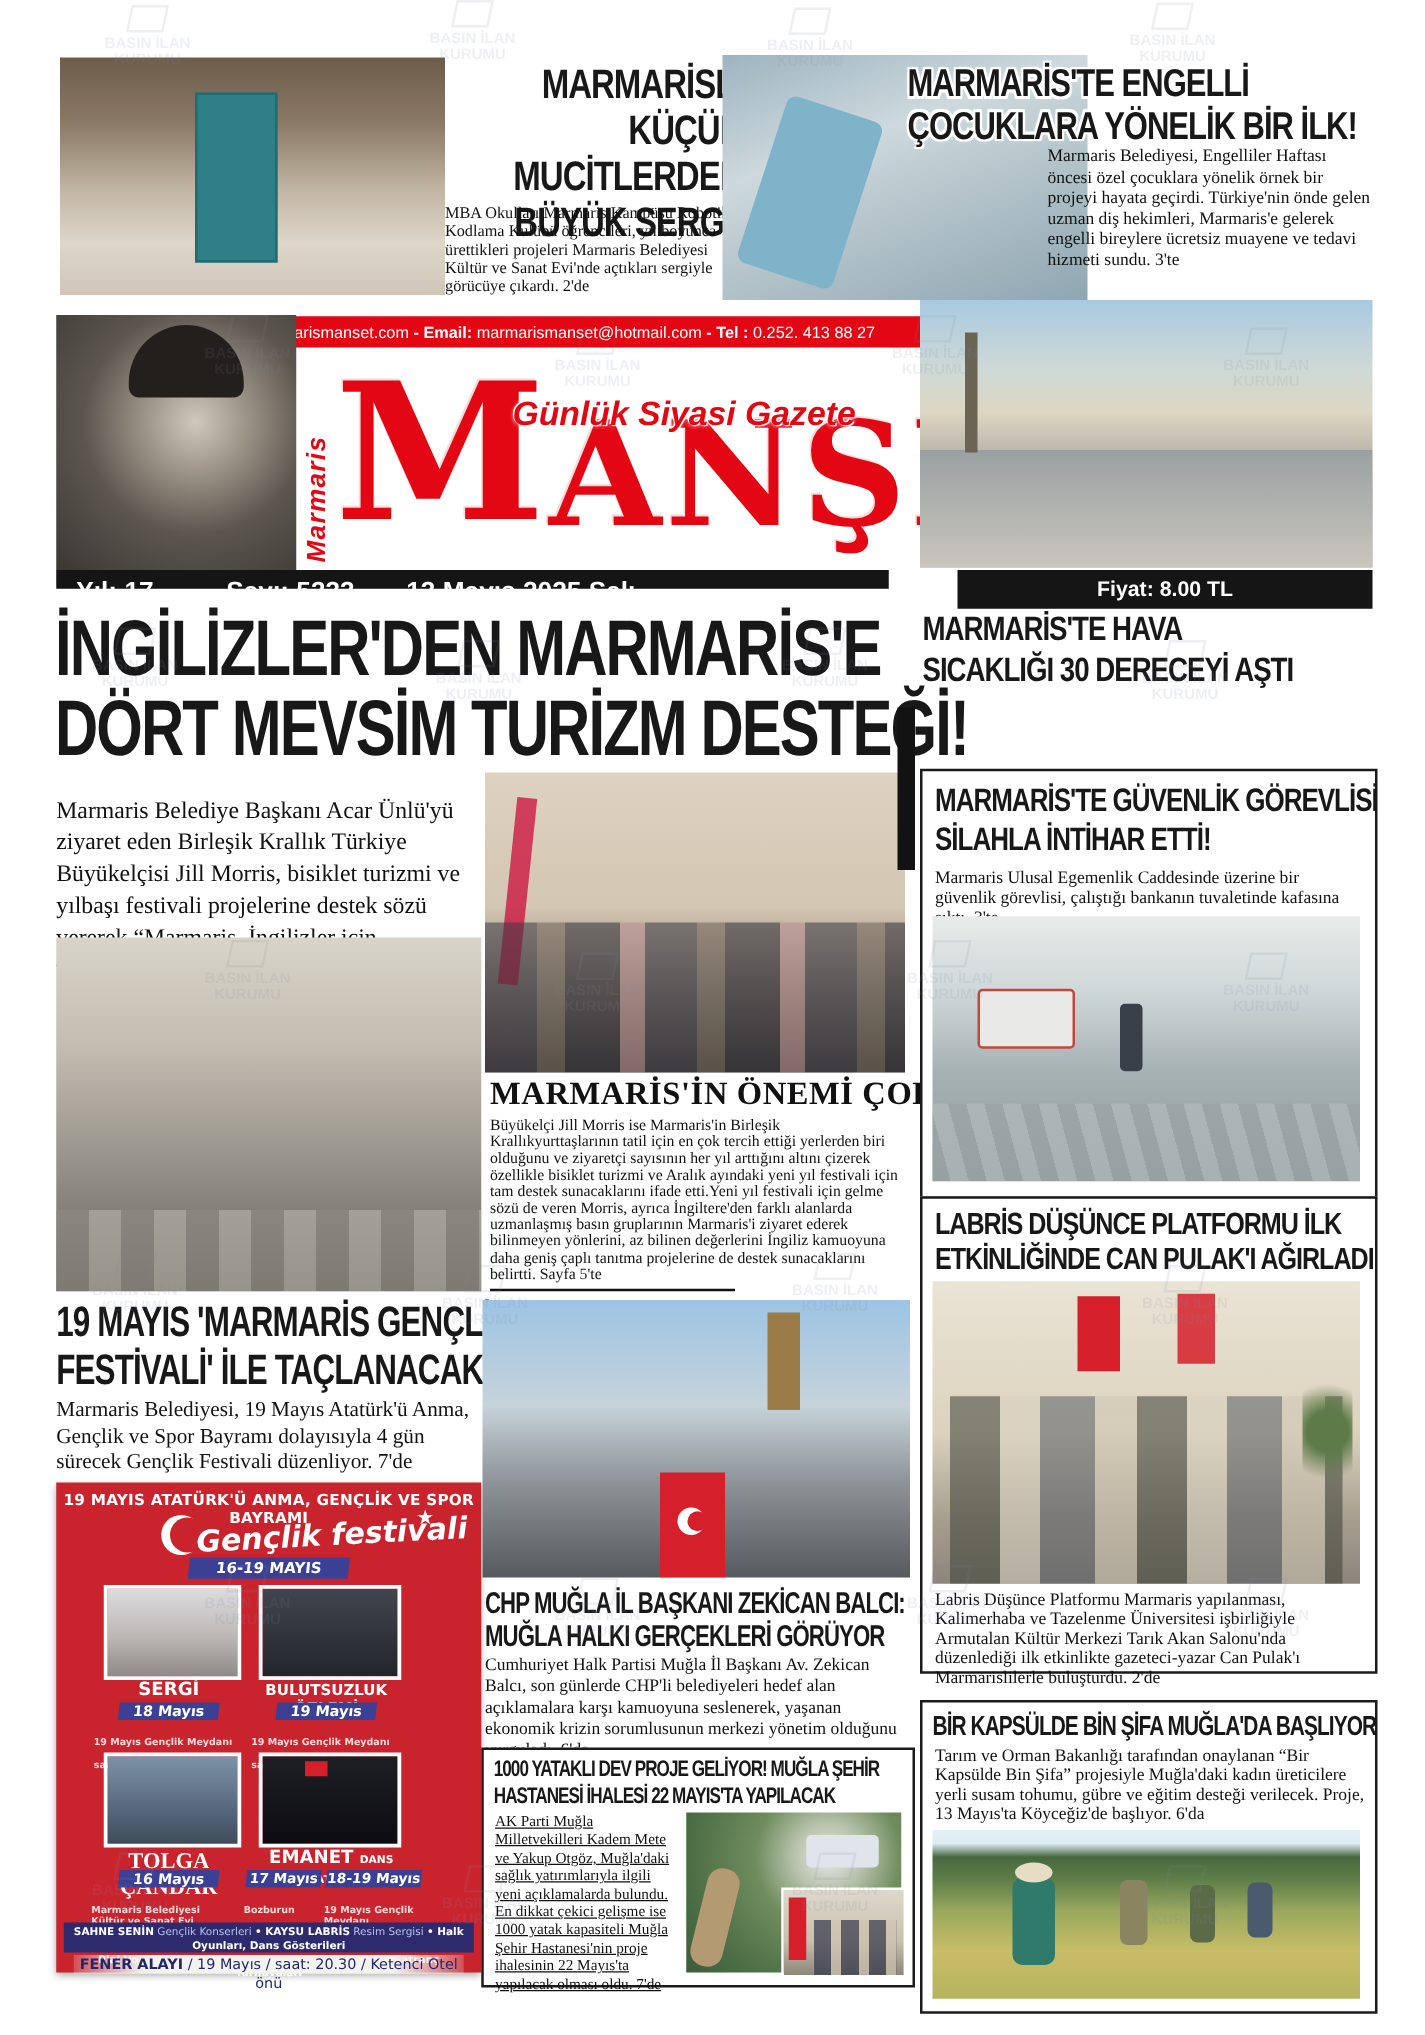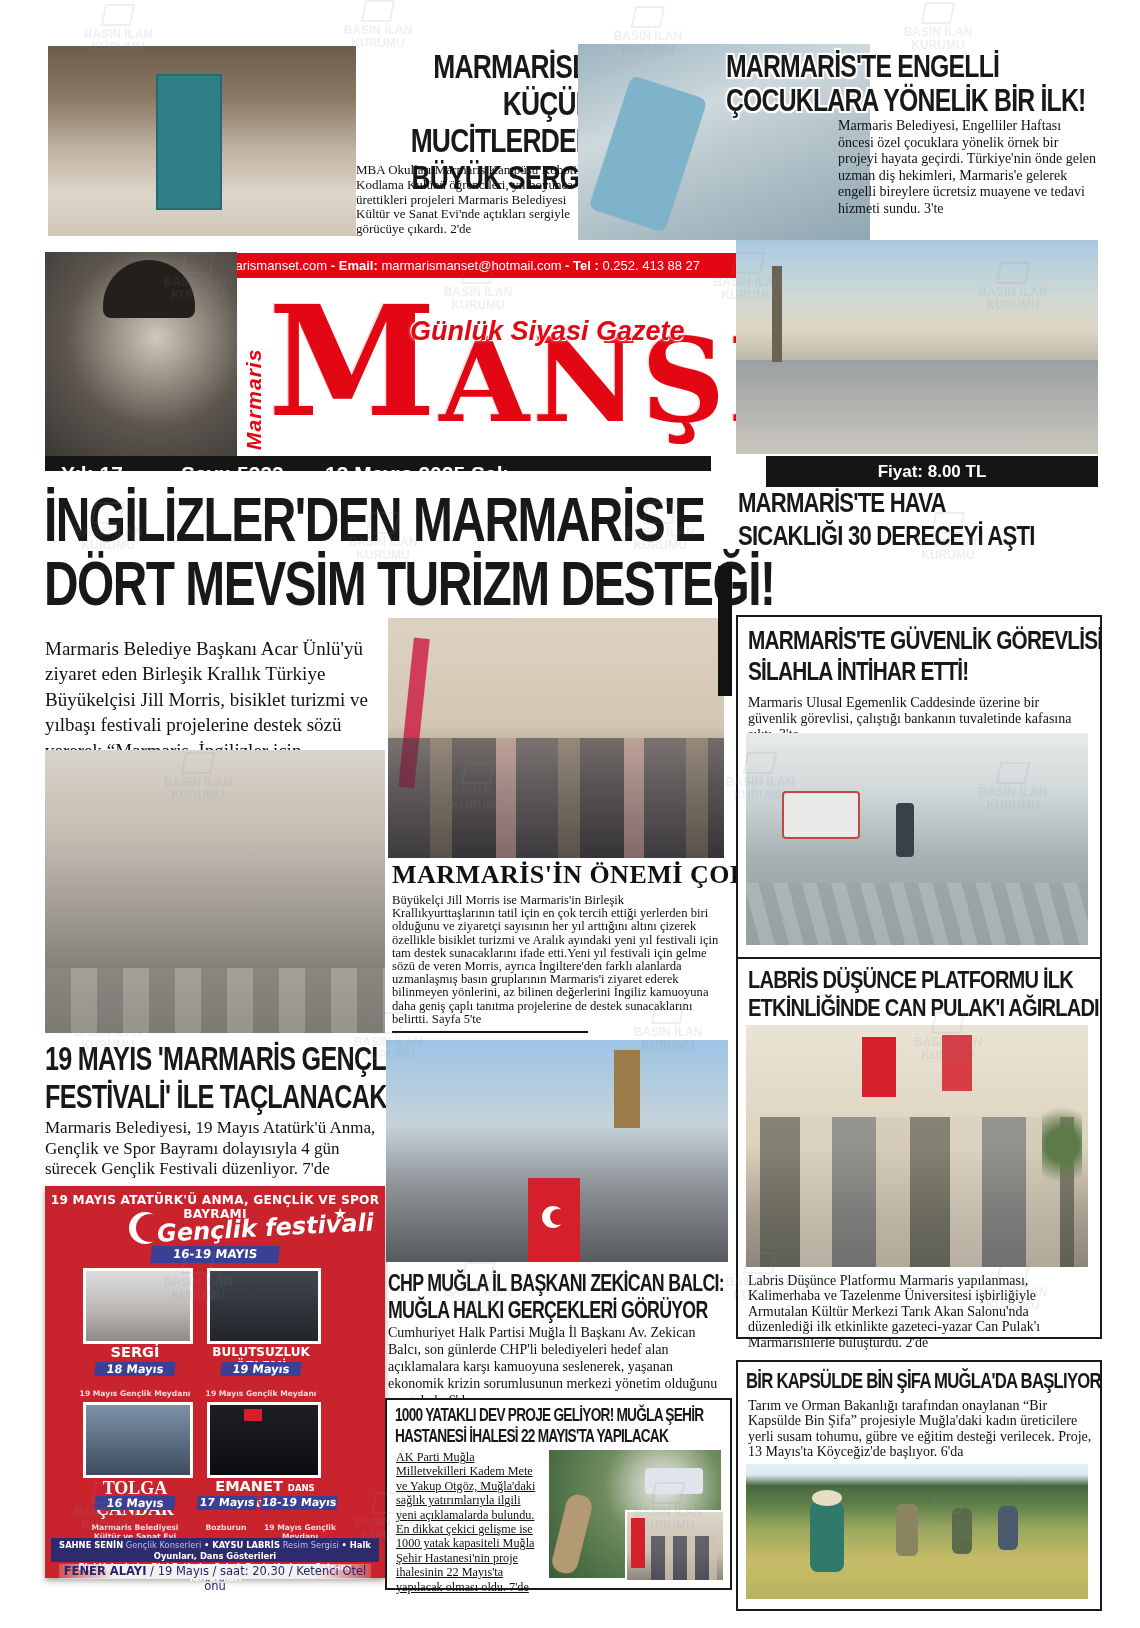--- a/index.html
+++ b/index.html
@@ -12,21 +12,21 @@
   .pre{white-space:pre-line;}
   .bar{background:#151515;color:#fff;font-weight:700;}
   .box{position:absolute;border:2px solid #1a1a1a;background:#fff;}
   .wm{position:absolute;width:96px;text-align:center;color:#7e8aa0;opacity:.13;z-index:40;
       font-size:12px;font-weight:700;line-height:13px;white-space:pre-line;pointer-events:none;}
   .wm .cube{display:block;width:26px;height:18px;border:2px solid #7e8aa0;margin:0 auto 2px auto;
       transform:skewX(-12deg);}
   .poster-sub{color:#fff;font-weight:700;text-align:center;}
   .ribbon{background:#3c4094;color:#fff;font-weight:700;text-align:center;transform:skewX(-6deg);}
   .frame{position:absolute;border:3px solid #fff;}
-  .venue{position:absolute;color:#f3d9d9;font-weight:700;text-align:center;font-size:7.6px;line-height:9px;white-space:pre-line;}
+  .venue{position:absolute;color:#f3d9d9;font-weight:700;font-size:7.6px;line-height:9px;white-space:pre-line;}
 </style>
 </head>
 <body>
 
 <div id="page">
 
   <div class="photo" style="left:48px;top:46px;width:308px;height:190px;
               background:linear-gradient(180deg,#6e5c4b 0%,#8b7a66 28%,#c0b4a2 55%,#ded6ca 78%,#cfc6b8 100%);">
     <div class="abs" style="left:108px;top:28px;width:62px;height:132px;background:#2f7f86;border:2px solid #256a70;"></div>
   </div>

